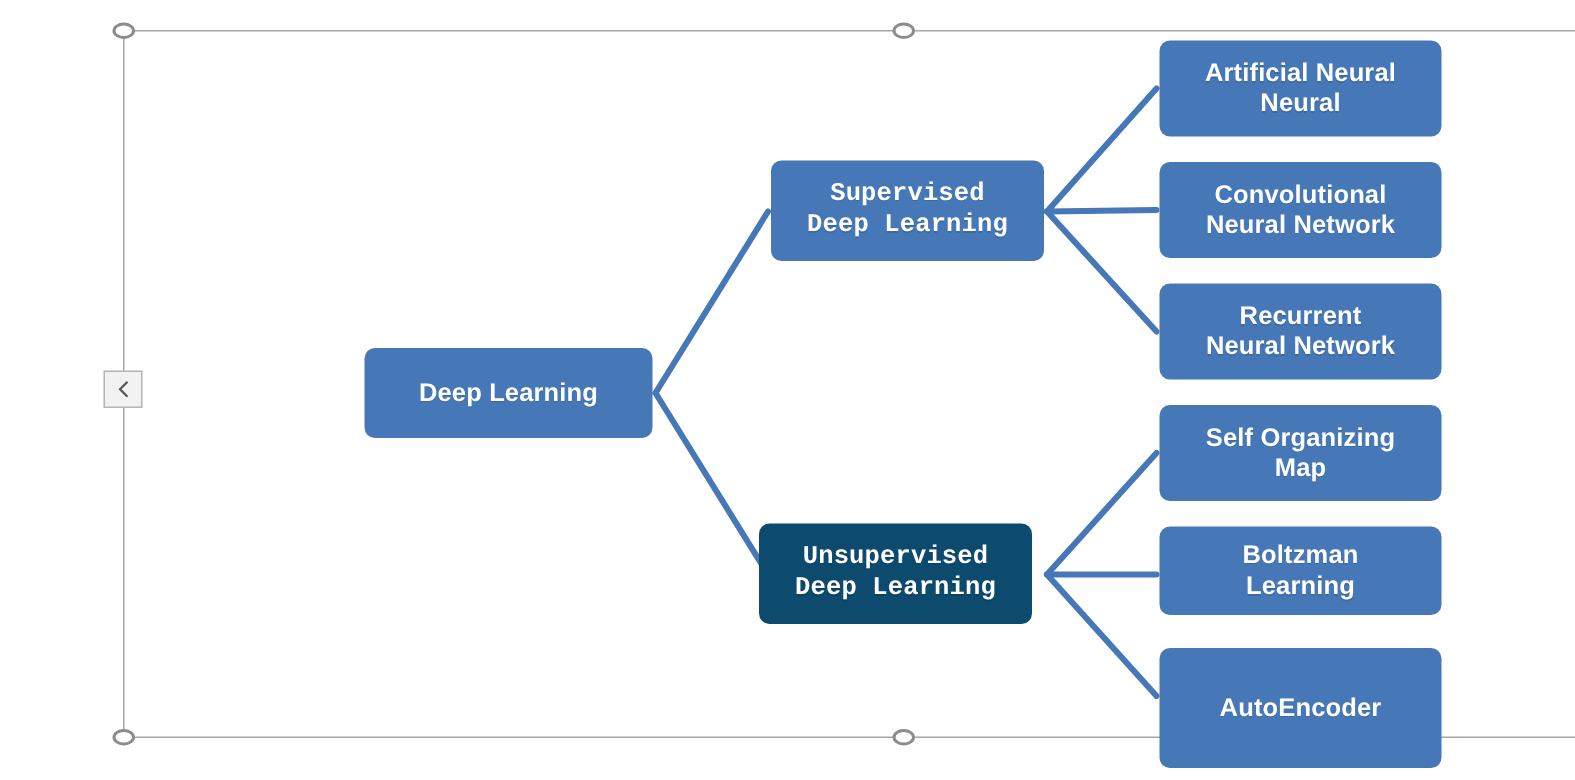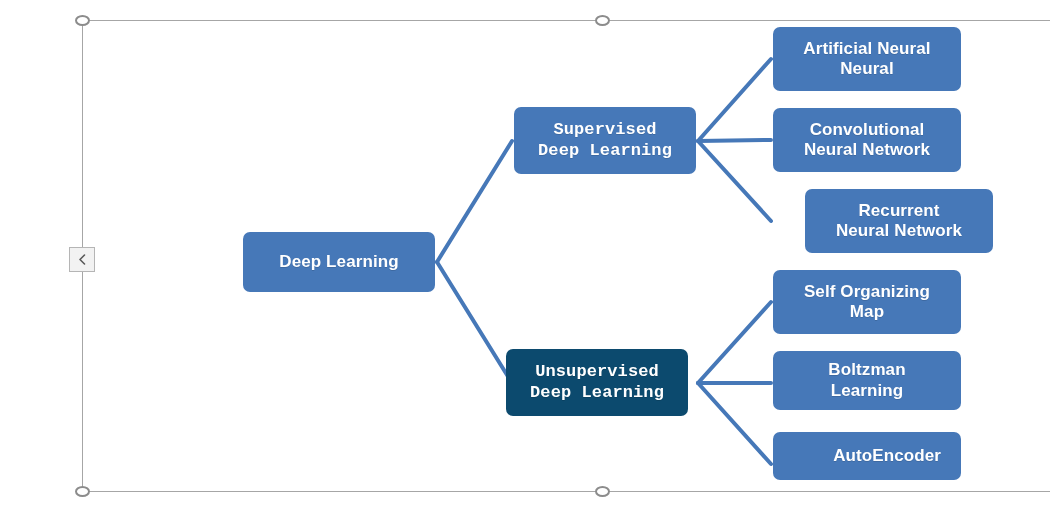--- a/index.html
+++ b/index.html
@@ -49,21 +49,21 @@
     border-radius:7px;
     display:flex;
     align-items:center;
     justify-content:center;
     text-align:center;
     color:#ffffff;
     font-weight:bold;
     line-height:1.18;
     box-sizing:border-box;
     letter-spacing:.1px;
-    padding:2px 20px;
+    padding:2px 6px;
     text-shadow:0 1px 0 rgba(0,0,0,.12);
   }
   .node-l1{font-size:17px;}
   .node-l2{font-size:17px;font-family:Liberation Mono, monospace;}
   .node-l3{font-size:17px;}
 </style>
 </head>
 <body>
 
 <div id="stage">
@@ -105,27 +105,27 @@
       </div>
       <div class="node node-l2" style="left: 506px; top: 349px; width: 182px; height: 67px; background: #0c4a6e; color: rgb(255, 255, 255);">
         <span><span>Unsupervised</span><br><span>Deep Learning</span></span>
       </div>
       <div class="node node-l3" style="left: 773px; top: 27px; width: 188px; height: 64px; background: rgb(70, 120, 184); color: rgb(255, 255, 255);">
         <span><span>Artificial Neural</span><br><span>Neural</span></span>
       </div>
       <div class="node node-l3" style="left: 773px; top: 108px; width: 188px; height: 64px; background: rgb(70, 120, 184); color: rgb(255, 255, 255);">
         <span><span>Convolutional</span><br><span>Neural Network</span></span>
       </div>
-      <div class="node node-l3" style="left: 773px; top: 189px; width: 188px; height: 64px; background: rgb(70, 120, 184); color: rgb(255, 255, 255); margin-left: 32px;">
+      <div class="node node-l3" style="left: 773px; top: 189px; width: 188px; height: 64px; background: rgb(70, 120, 184); color: rgb(255, 255, 255);">
         <span><span>Recurrent</span><br><span>Neural Network</span></span>
       </div>
       <div class="node node-l3" style="left: 773px; top: 270px; width: 188px; height: 64px; background: rgb(70, 120, 184); color: rgb(255, 255, 255);">
         <span><span>Self Organizing</span><br><span>Map</span></span>
       </div>
       <div class="node node-l3" style="left: 773px; top: 351px; width: 188px; height: 59px; background: rgb(70, 120, 184); color: rgb(255, 255, 255);">
         <span><span>Boltzman</span><br><span>Learning</span></span>
       </div>
-      <div class="node node-l3" style="left: 773px; top: 432px; width: 188px; height: 48px; background: rgb(70, 120, 184); color: rgb(255, 255, 255); justify-content: flex-end;">
+      <div class="node node-l3" style="left: 773px; top: 432px; width: 188px; height: 80px; background: rgb(70, 120, 184); color: rgb(255, 255, 255);">
         <span><span>AutoEncoder</span></span>
       </div>
     </div>
 
 </div>
 
 </body></html>

